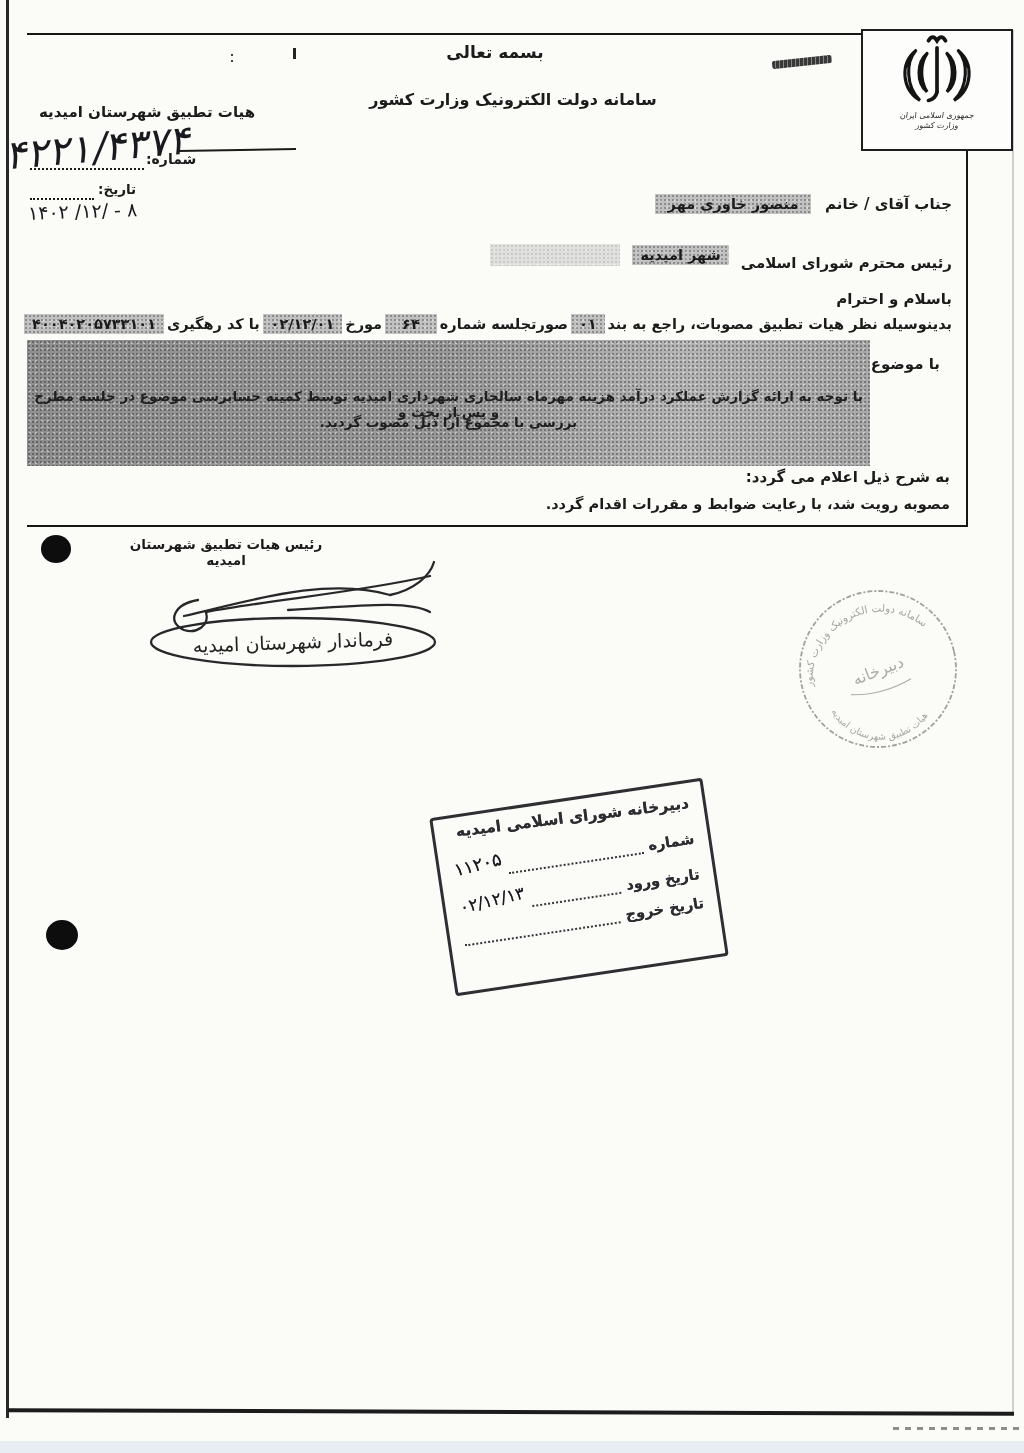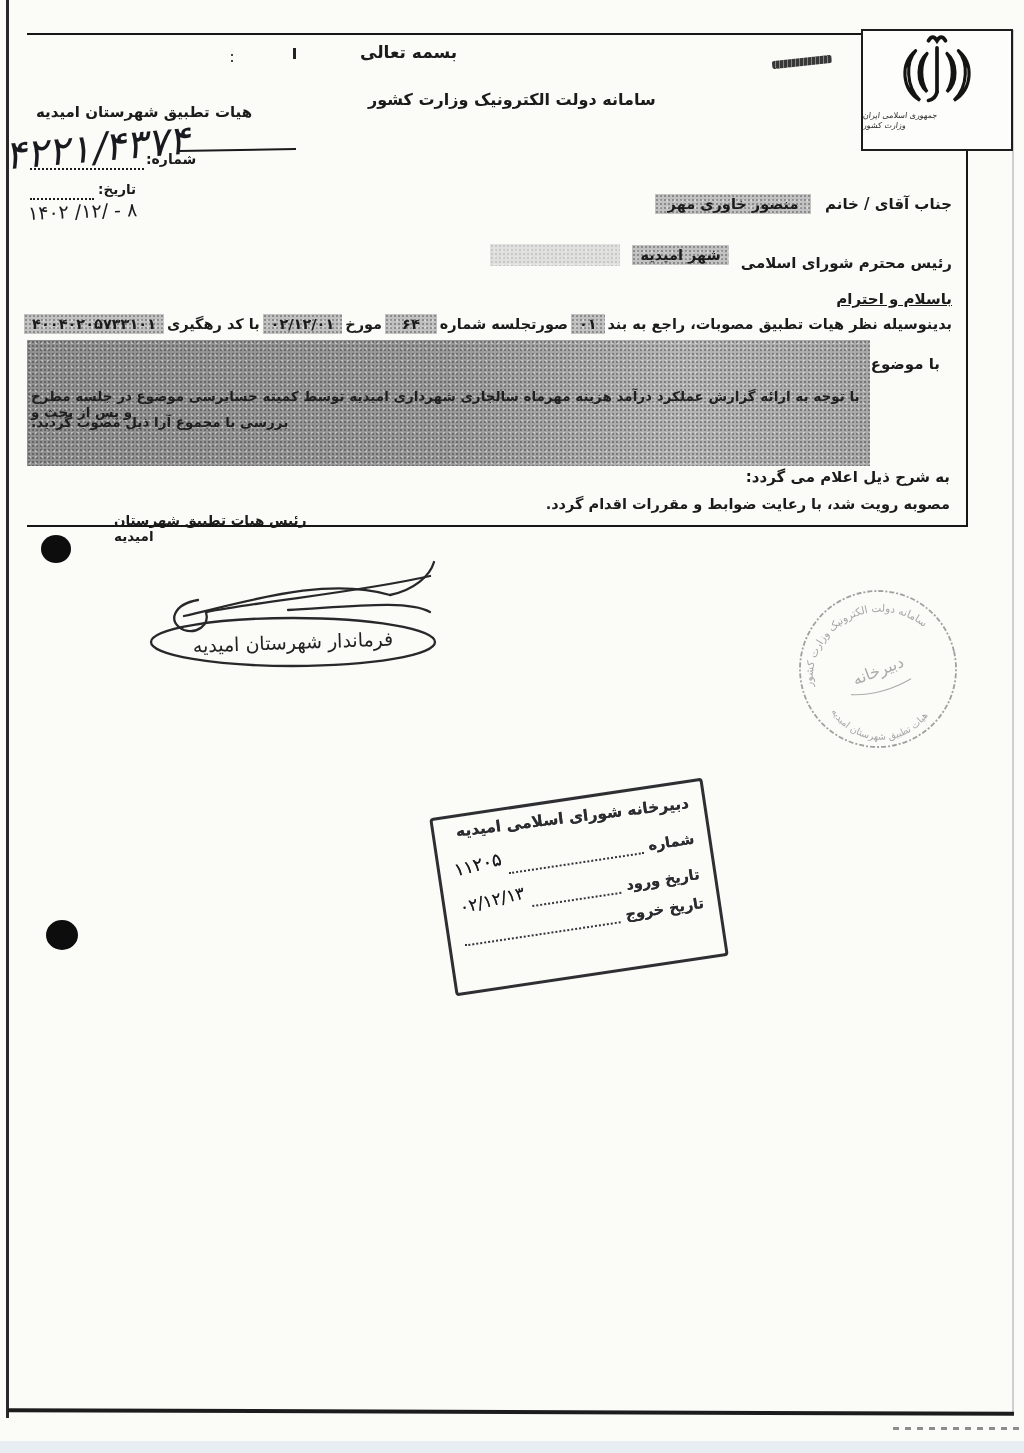--- a/index.html
+++ b/index.html
@@ -2,21 +2,21 @@
 <html lang="fa"><head>
 <meta charset="utf-8">
 <style>
   html,body{margin:0;padding:0;background:#e9e9e6;}
   .page{position:relative;width:1024px;height:1453px;background:#fbfbf8;overflow:hidden;
         font-family:"DejaVu Sans",sans-serif;color:#1b1b1b;margin:0 auto;}
   .abs{position:absolute;}
   .fa{direction:rtl;unicode-bidi:isolate;}
   .ltr{direction:ltr;unicode-bidi:isolate;}
   .b{font-weight:bold;}
-  .center{text-align:left;}
+  .center{text-align:center;}
   
   .line{background:#161616;}
   
   .noise{background-color:#c1c1c1;
     background-image:radial-gradient(rgba(0,0,0,.28) 1px,transparent 1.3px),
                      radial-gradient(rgba(255,255,255,.35) 1px,transparent 1.3px);
     background-size:4px 4px,7px 7px;background-position:0 0,2px 3px;}
   .noise-light{opacity:.45;}
   .chip{padding:2px 8px;}
   .big-noise{background-color:#bcbcbc;
@@ -81,21 +81,21 @@
   <div class="abs" style="right:72px;top:194px;display:flex;direction:rtl;gap:14px;align-items:center;">
     <span class="fa b" style="font-size:15px;">جناب آقای / خانم</span>
     <span class="fa b noise chip" style="font-size:14.5px;min-width:140px;text-align:center;">منصور خاوری مهر</span>
   </div>
   <div class="abs" style="right:72px;top:238px;display:flex;direction:rtl;gap:12px;align-items:center;">
     <span class="fa b" style="font-size:15px;margin-top:16px;">رئیس محترم شورای اسلامی</span>
     <span class="fa b noise chip" style="font-size:14.5px;">شهر امیدیه</span>
     <span class="noise noise-light" style="width:130px;height:22px;"></span>
   </div>
 
-  <div class="abs fa b" style="right:72px;top:290px;font-size:15px;text-decoration:underline;">باسلام و احترام</div>
+  <div class="abs fa b" style="right:72px;top:290px;font-size:15px;">باسلام و احترام</div>
 
   <div class="abs" style="left:24px;right:72px;top:314px;display:flex;direction:rtl;justify-content:space-between;align-items:center;">
     <span class="fa b" style="font-size:14.5px;">بدینوسیله نظر هیات تطبیق مصوبات، راجع به بند</span>
     <span class="fa b noise chip" style="font-size:14.5px;">۰۱</span>
     <span class="fa b" style="font-size:14.5px;">صورتجلسه شماره</span>
     <span class="fa b noise chip" style="font-size:14.5px;min-width:36px;text-align:center;">۶۴</span>
     <span class="fa b" style="font-size:14.5px;">مورخ</span>
     <span class="fa b noise chip ltr" style="font-size:14.5px;">۰۲/۱۲/۰۱</span>
     <span class="fa b" style="font-size:14.5px;">با کد رهگیری</span>
     <span class="fa b noise chip ltr" style="font-size:14.5px;">۴۰۰۴۰۲۰۵۷۳۳۱۰۱</span>
@@ -106,21 +106,21 @@
     <div class="fa b center" style="position:absolute;left:4px;right:4px;top:74px;font-size:13.5px;color:#1f1f1f;">بررسی با مجموع آرا ذیل مصوب گردید.</div>
     <div class="fa b center" style="position:absolute;left:4px;right:4px;top:48px;font-size:13.5px;color:#1f1f1f;">با توجه به ارائه گزارش عملکرد درآمد هزینه مهرماه سالجاری شهرداری امیدیه توسط کمیته حسابرسی موضوع در جلسه مطرح و پس از بحث و</div>
   </div>
 
   <div class="abs fa b" style="right:74px;top:468px;font-size:15px;">به شرح ذیل اعلام می گردد:</div>
   <div class="abs fa b" style="right:74px;top:496px;font-size:14.5px;">مصوبه رویت شد، با رعایت ضوابط و مقررات اقدام گردد.</div>
 
   <div class="abs hole" style="left:41px;top:535px;width:30px;height:28px;"></div>
   <div class="abs hole" style="left:46px;top:920px;width:32px;height:30px;"></div>
 
-  <div class="abs fa b center" style="left:114px;top:512px;width:224px;font-size:13.5px;">رئیس هیات تطبیق شهرستان امیدیه</div>
+  <div class="abs fa b center" style="left:114px;top:536px;width:224px;font-size:13.5px;">رئیس هیات تطبیق شهرستان امیدیه</div>
   <svg class="abs" style="left:128px;top:548px;" width="320" height="124" viewBox="0 0 320 124">
     <g fill="none" stroke="#17171a" stroke-width="2.3" stroke-linecap="round" opacity=".92">
       <path d="M306 14 C302 28 286 42 262 47"></path>
       <path d="M262 47 C198 28 118 54 56 68"></path>
       <path d="M70 52 C46 56 38 74 56 82 C68 86 82 78 78 64"></path>
       <path d="M78 64 C142 52 232 44 302 28"></path>
       <path d="M302 64 C280 52 230 58 160 62"></path>
       <ellipse cx="165" cy="94" rx="142" ry="24"></ellipse>
     </g>
     <text x="165" y="101" text-anchor="middle" font-size="19" fill="#222" transform="rotate(-2 165 95)">فرماندار شهرستان امیدیه</text>

